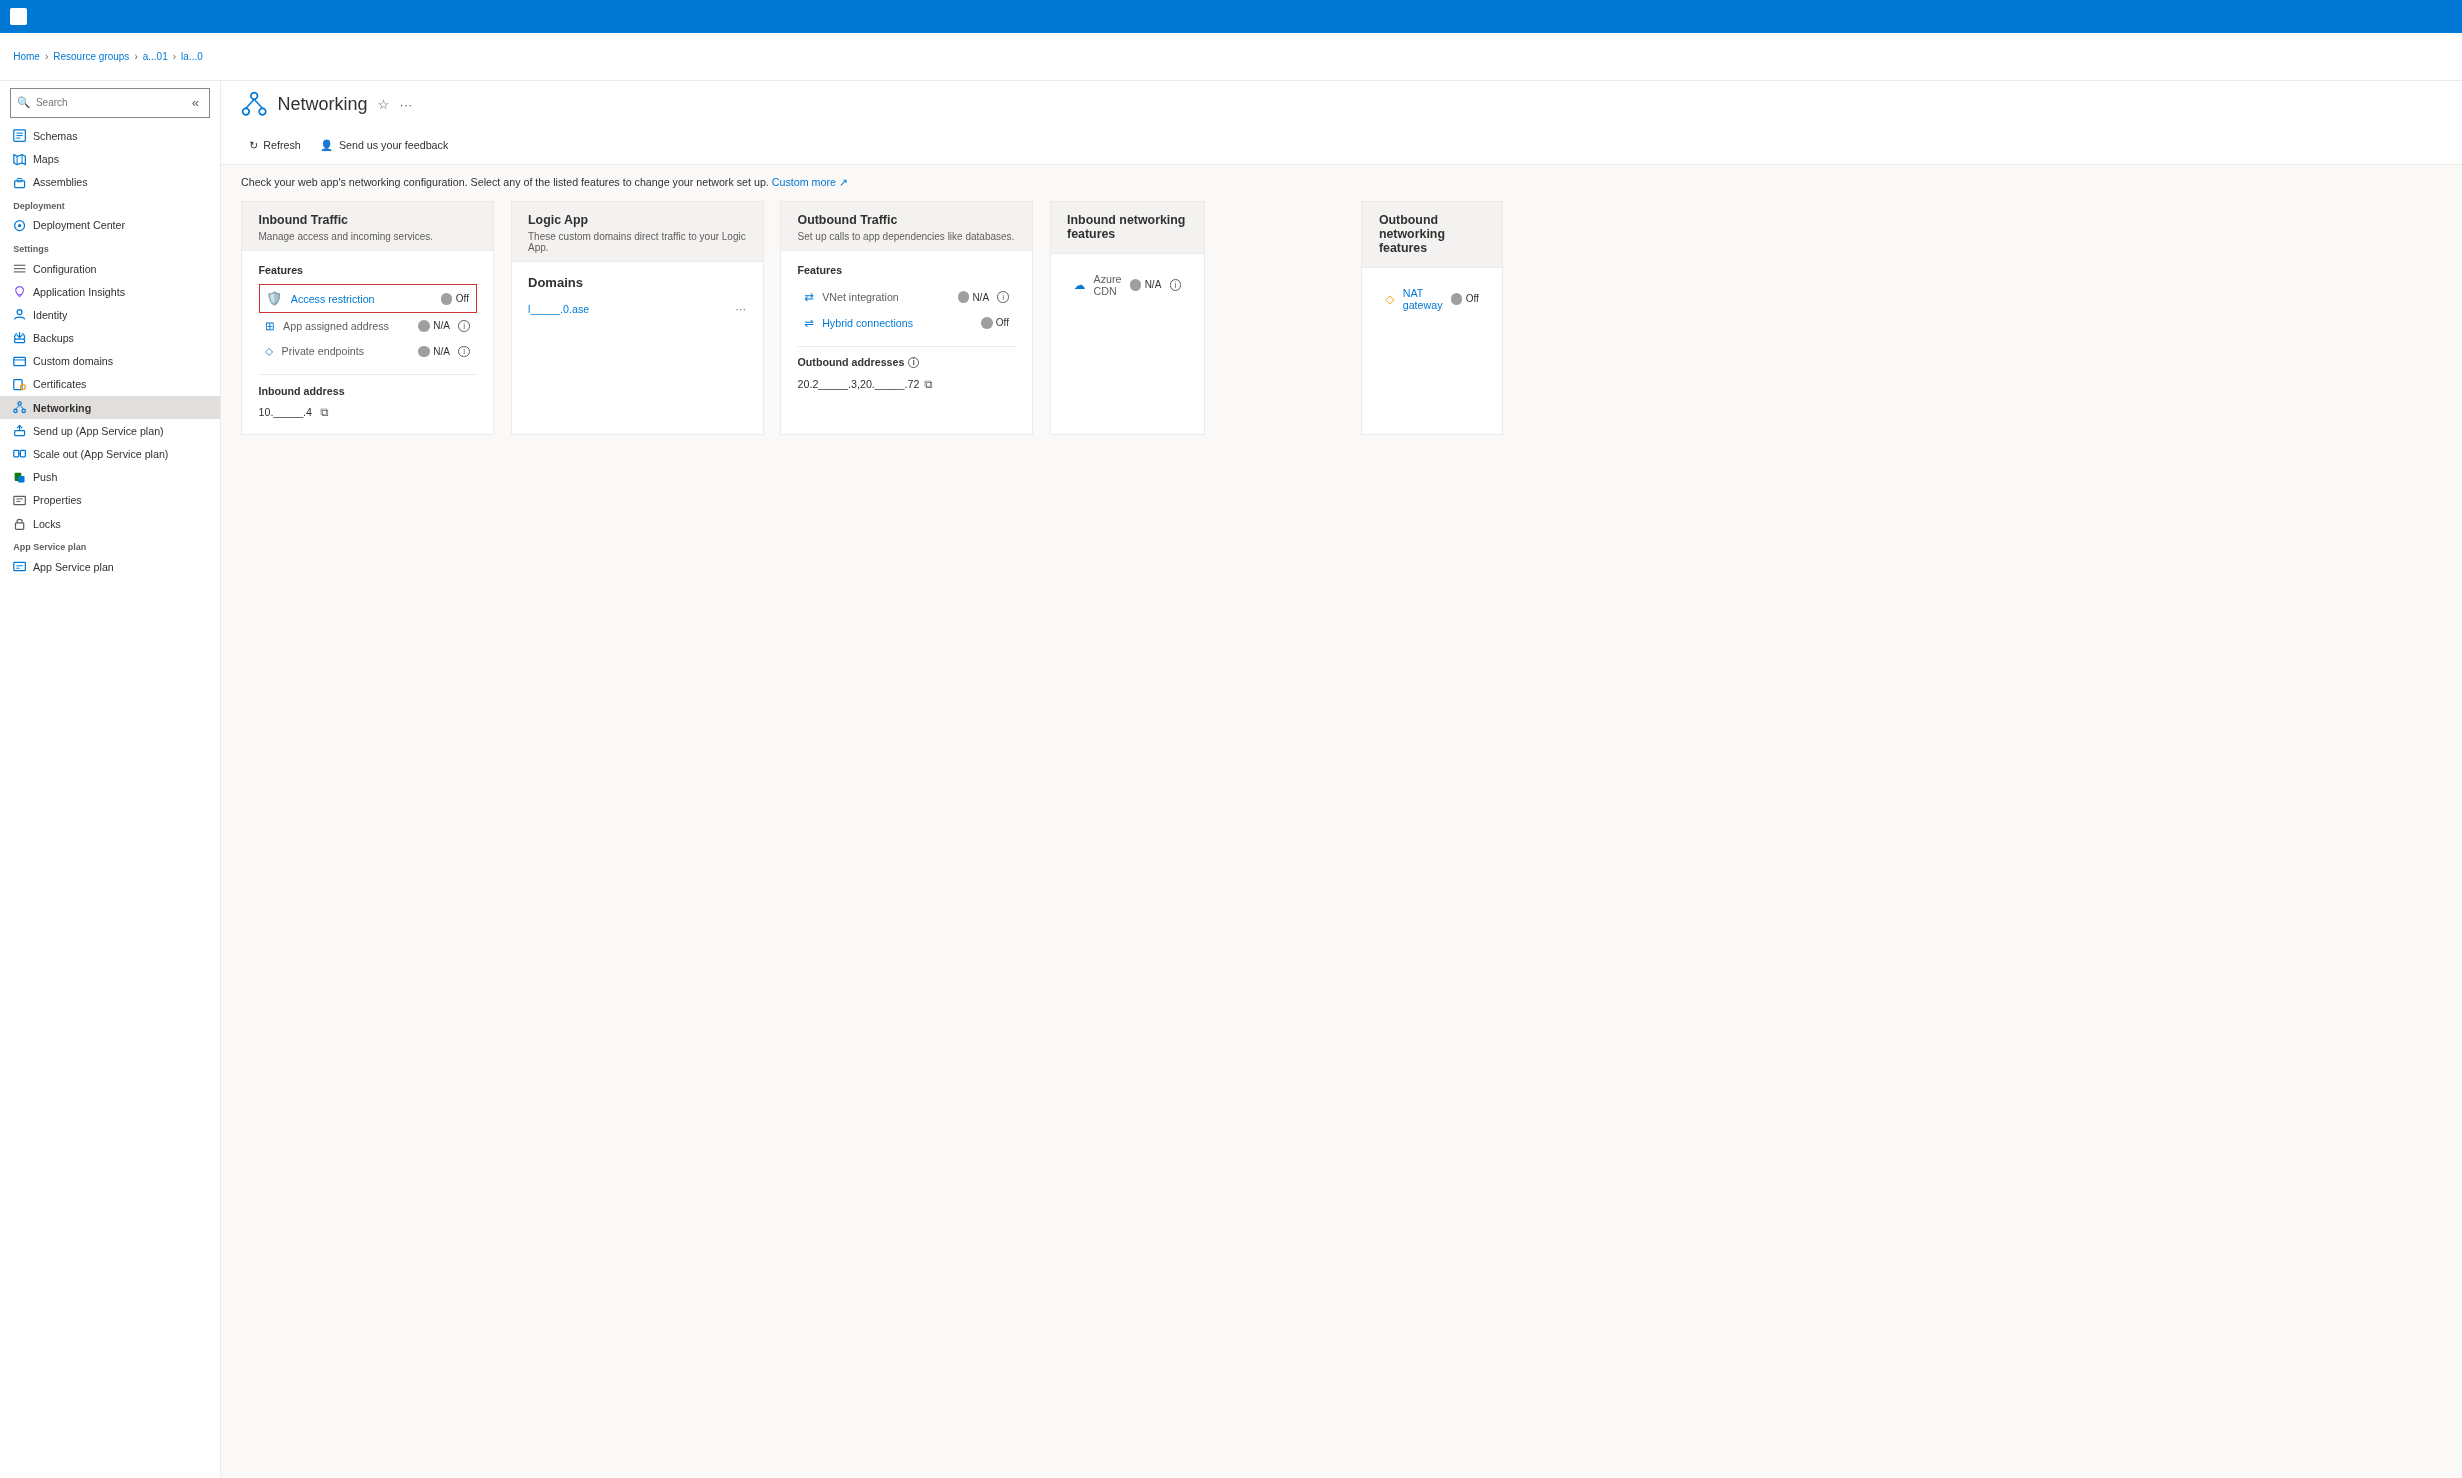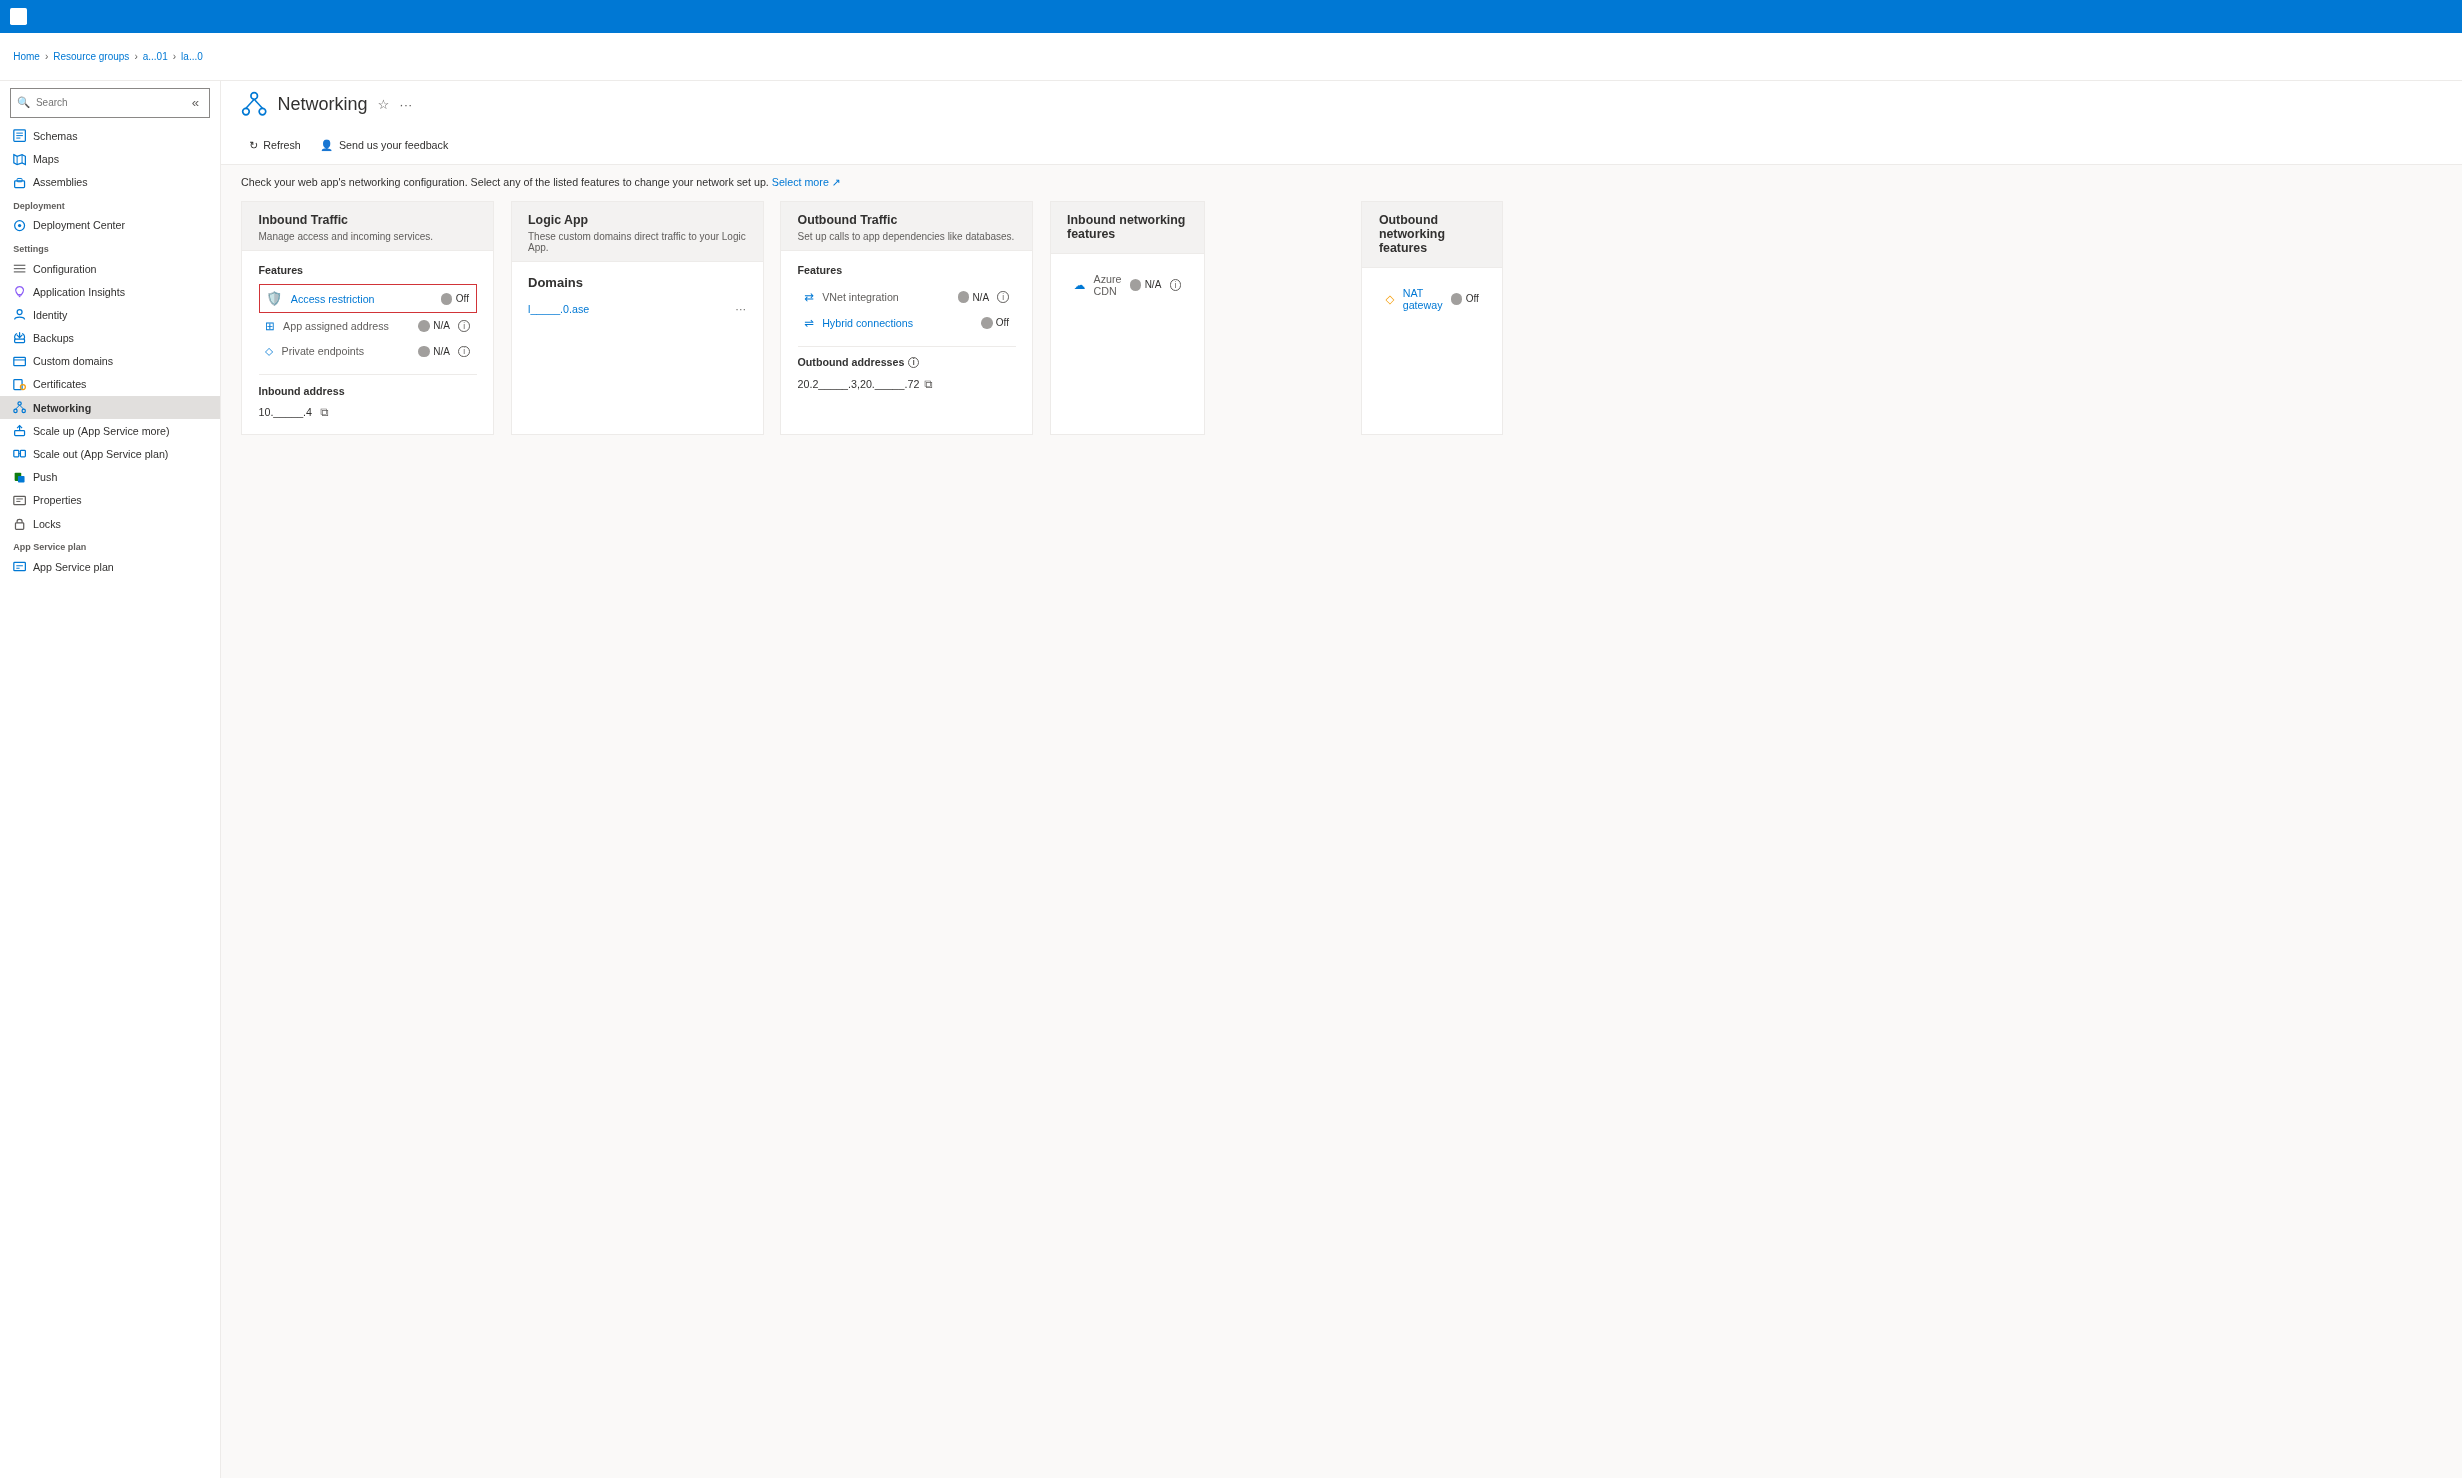--- a/index.html
+++ b/index.html
@@ -244,21 +244,21 @@
     </div>
 
     <div class="sidebar-item">
       <div class="sidebar-item-icon">
         <svg width="13.2" height="13.2" viewBox="0 0 16 16">
             <rect x="2" y="8" width="12" height="6" rx="1" fill="none" stroke="#0078d4" stroke-width="1.5"></rect>
             <line x1="8" y1="2" x2="8" y2="8" stroke="#0078d4" stroke-width="1.5"></line>
             <polyline points="5,5 8,2 11,5" fill="none" stroke="#0078d4" stroke-width="1.5"></polyline>
           </svg>
       </div>
-      <span>Scale up (App Service more)</span>
+      <span>Send up (App Service plan)</span>
     </div>
 
     <div class="sidebar-item">
       <div class="sidebar-item-icon">
         <svg width="13.2" height="13.2" viewBox="0 0 16 16">
             <rect x="1" y="4" width="6" height="8" rx="1" fill="none" stroke="#0078d4" stroke-width="1.5"></rect>
             <rect x="9" y="4" width="6" height="8" rx="1" fill="none" stroke="#0078d4" stroke-width="1.5"></rect>
             <line x1="7" y1="8" x2="9" y2="8" stroke="#0078d4" stroke-width="1.2"></line>
           </svg>
       </div>
@@ -336,21 +336,21 @@
         </button>
         <button class="toolbar-btn">
           <span>👤</span>
           <span>Send us your feedback</span>
         </button>
       </div>
     </div>
 
     <div class="info-bar">
       <span>Check your web app's networking configuration. Select any of the listed features to change your network set up.</span>
-      <a href="#"> <span>Select more</span> ↗</a>
+      <a href="#"> <span>Custom more</span> ↗</a>
     </div>
 
     <div class="cards-area">
 
       <div class="cards-row">
 
         <div class="card" style="max-width:281px;">
           <div class="card-header">
             <div class="card-title">Inbound Traffic</div>
             <div class="card-subtitle">Manage access and incoming services.</div>

